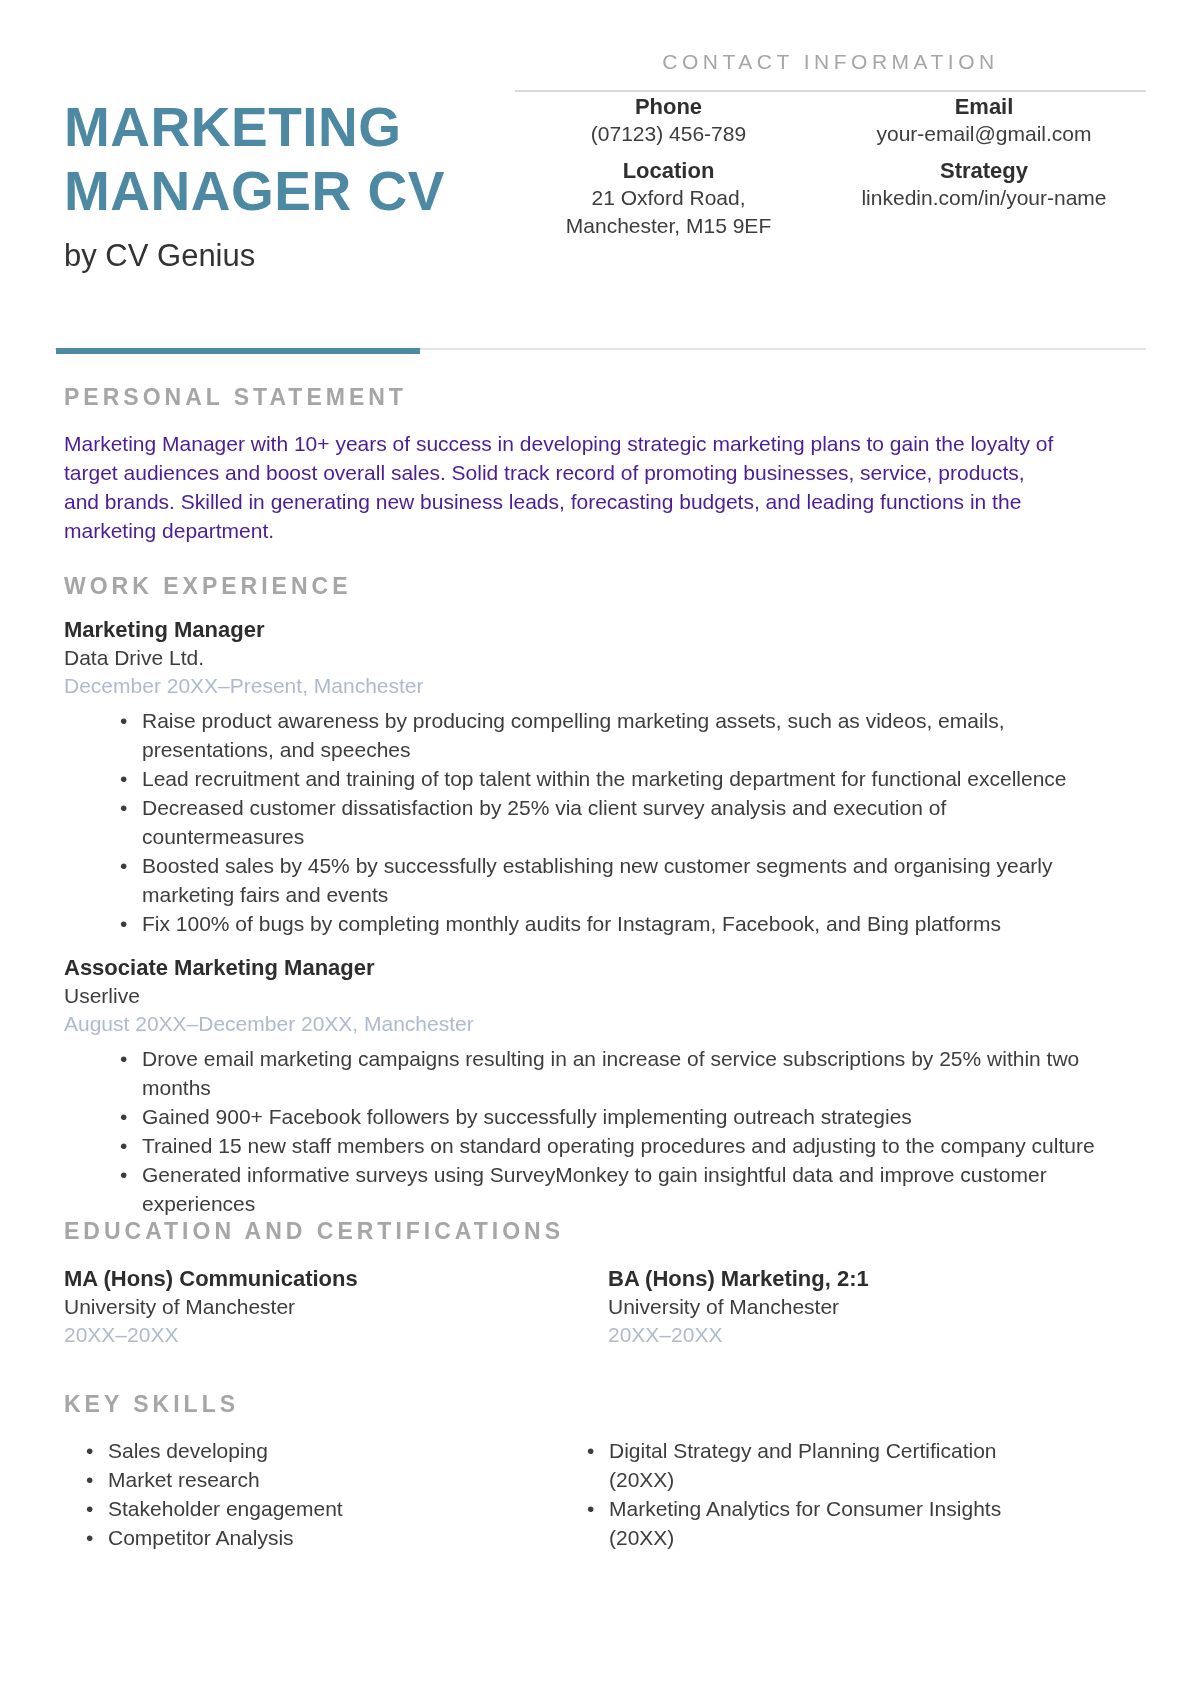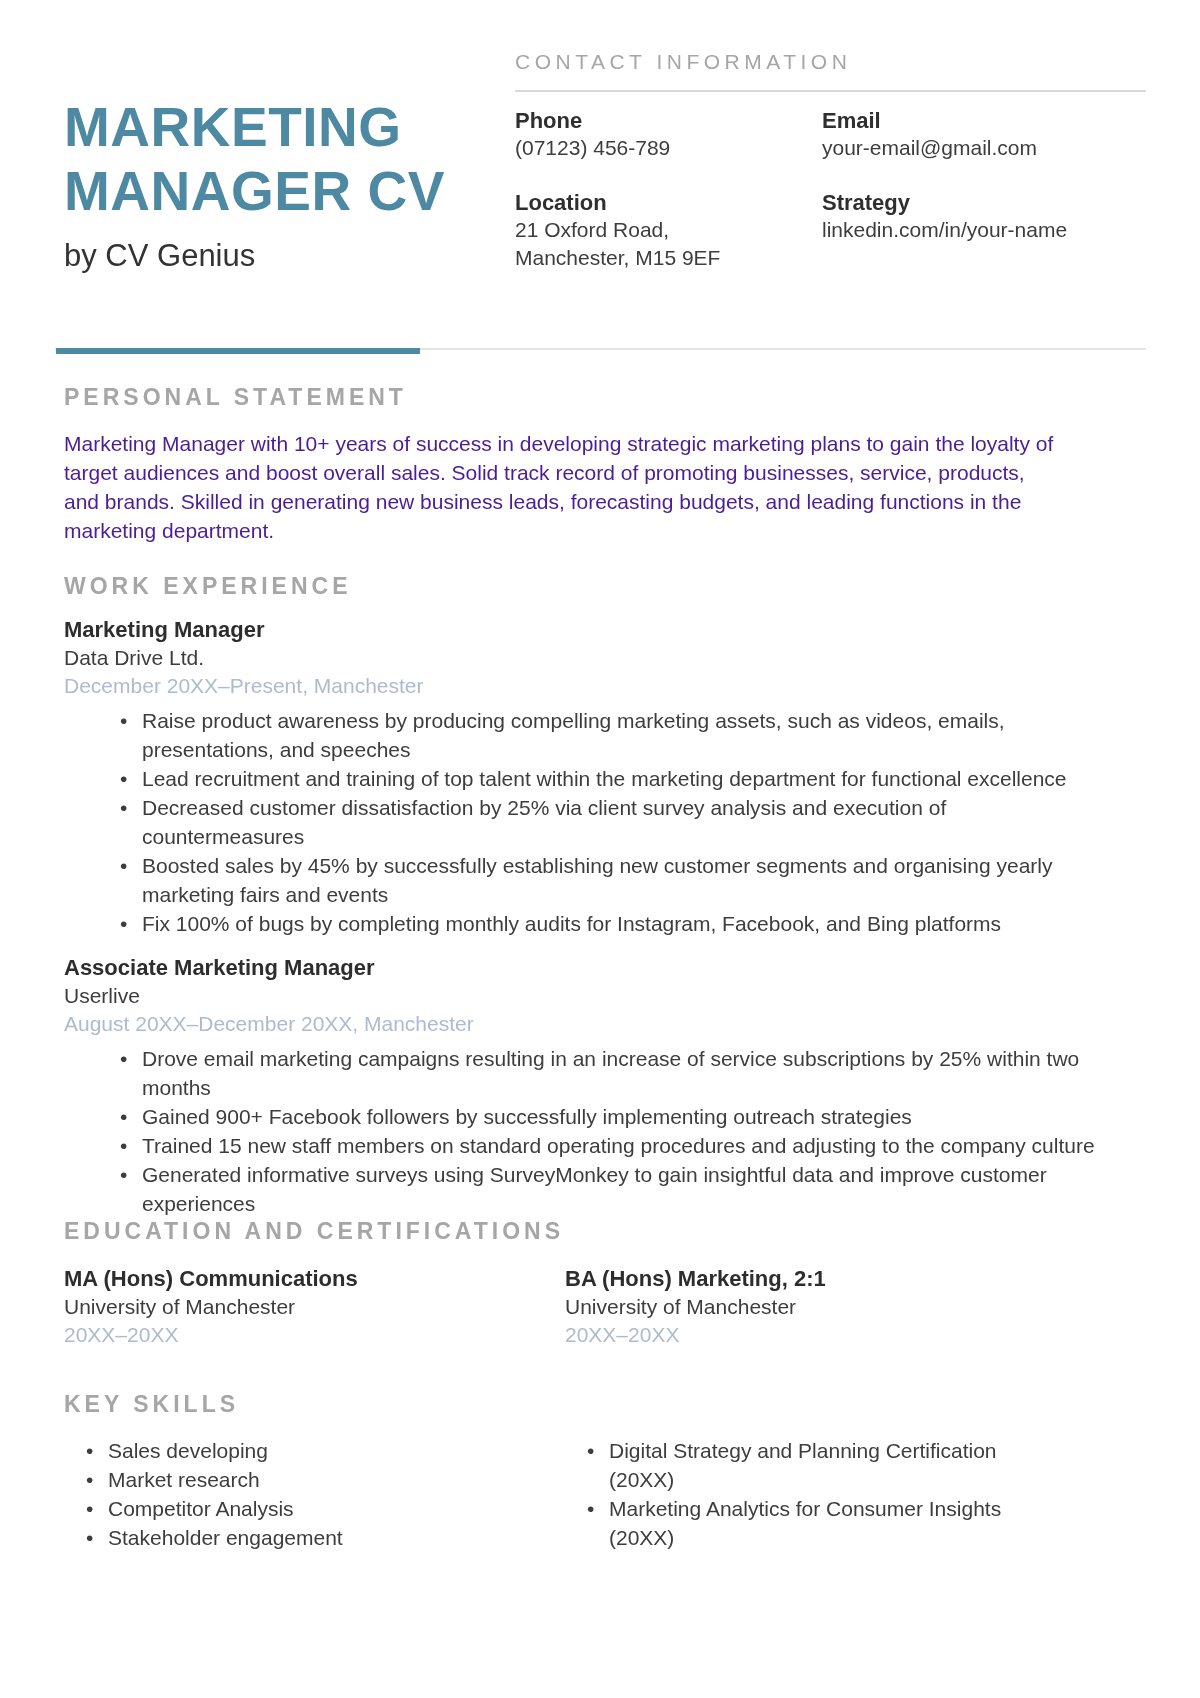--- a/index.html
+++ b/index.html
@@ -37,38 +37,39 @@
   .cv-subtitle {
     margin-top: 14px;
     font-size: 31px;
     line-height: 38px;
     color: #333333;
   }
 
   .contact-block {
     flex: 1;
     padding: 50px 54px 4px 55px;
+    text-align: center;
   }
   .contact-heading {
     font-size: 21px;
     line-height: 24px;
     letter-spacing: 4.5px;
     color: #a6a6a6;
     font-weight: 400;
   }
   .contact-rule {
     margin-top: 16px;
     height: 2px;
     background: #dadada;
   }
   .contact-grid {
-    margin-top: 16px;
+    margin-top: 2px;
     display: grid;
     grid-template-columns: 307px 1fr;
-    row-gap: 28px;
+    row-gap: 10px;
   }
   .contact-label {
     font-size: 22px;
     line-height: 26px;
     font-weight: bold;
     color: #2f2f2f;
   }
   .contact-value {
     font-size: 21px;
     line-height: 28px;
@@ -154,20 +155,21 @@
     left: 56px;
     top: 0;
     font-size: 21px;
     color: #3d3d3d;
   }
 
   .edu-grid {
     margin-top: 20px;
     display: grid;
     grid-template-columns: 501px 1fr;
+    gap: 43px;
   }
   .edu-degree {
     font-size: 22px;
     line-height: 28px;
     font-weight: bold;
     color: #2d2d2d;
   }
   .edu-school {
     font-size: 21px;
     line-height: 28px;
@@ -299,22 +301,22 @@
       </div>
 
     </div>
 
     <div class="section-heading heading-skills">KEY SKILLS</div>
     <div class="skills-grid">
 
       <ul class="skills left">
         <li>Sales developing</li>
         <li>Market research</li>
+        <li>Stakeholder engagement</li>
         <li>Competitor Analysis</li>
-        <li>Stakeholder engagement</li>
       </ul>
 
       <ul class="skills right">
         <li>Digital Strategy and Planning Certification (20XX)</li>
         <li>Marketing Analytics for Consumer Insights (20XX)</li>
       </ul>
 
     </div>
 
   </div>

